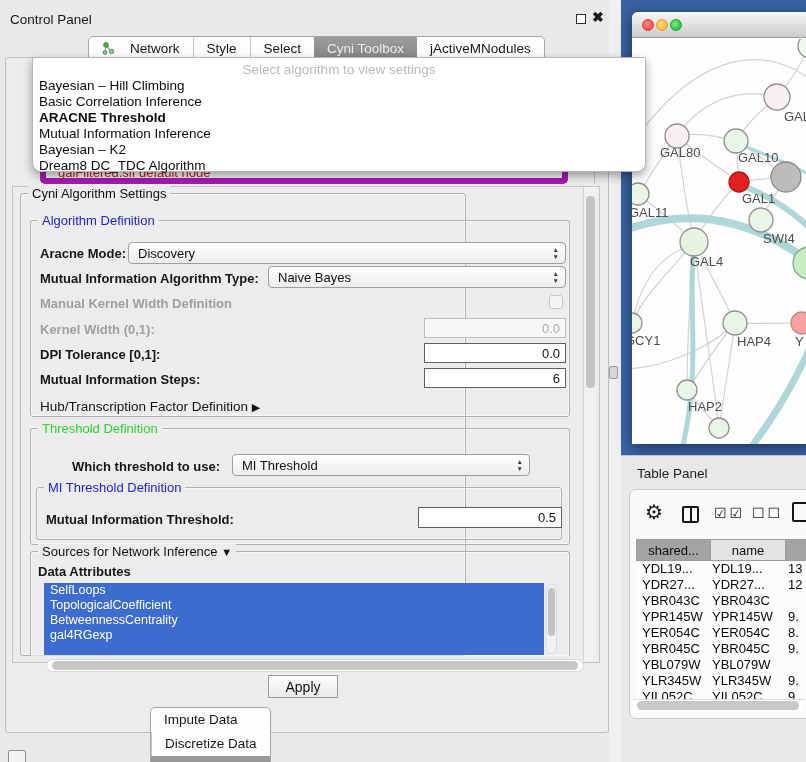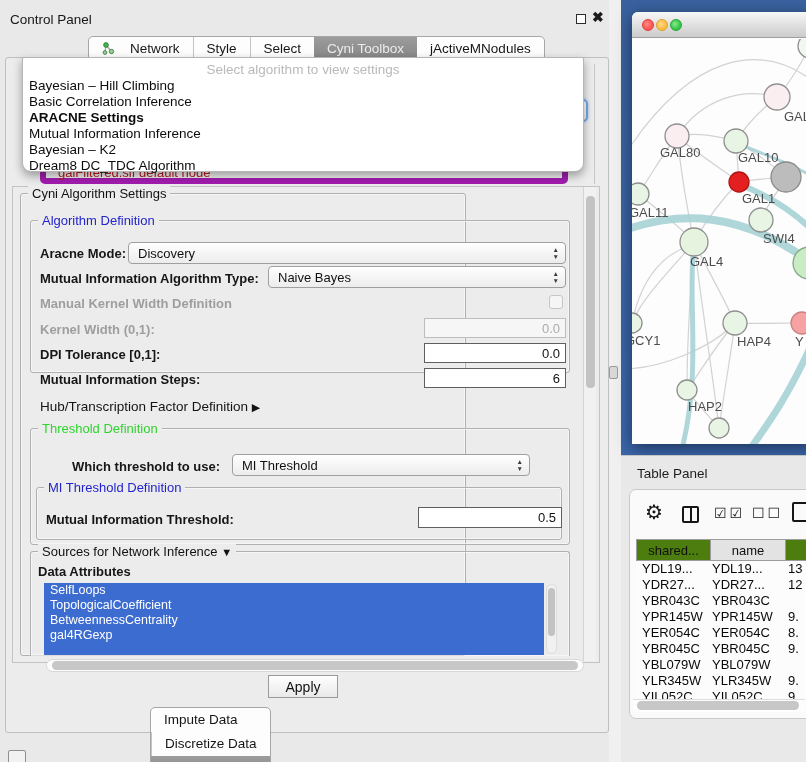--- a/index.html
+++ b/index.html
@@ -22,21 +22,21 @@
   .tabbar { display:inline-flex; border:1px solid #a6a6a6; border-radius:5px;
     background:#fdfdfd; overflow:hidden; font-size:13.5px; z-index:30; }
   .tab { padding:4px 13px 5px; white-space:nowrap; color:#151515; display:flex; align-items:center; gap:15px; }
   .tab + .tab { border-left:1px solid #c3c3c3; }
   .tab.sel { background:linear-gradient(#9c9c9c,#848484); color:#ececec; border-left:none; }
   .tab.aftersel { border-left:none; }
   .top-tabs { left:88px; top:36px; }
   .bottom-tabs { left:150px; top:707px;flex-direction:column; }
 
   
-  .popup { left:22px; top:57px; width:562px; height:115px; background:#fff;
+  .popup { left:32px; top:57px; width:614px; height:115px; background:#fff;
     border:1px solid #b5b5b5; border-radius:2px 2px 9px 9px;
     box-shadow:0 4px 10px rgba(0,0,0,.35); z-index:40; }
   .popup-placeholder { width:100%; text-align:center; top:4px; left:0; color:#b9b9b9; font-size:13.5px; }
   .dd-item { left:4px; width:552px; height:16px; font-size:13.5px; line-height:16px; padding-left:2px; color:#0c0c0c; }
   .dd-bold { font-weight:bold; }
 
   
   .hidden-combo { left:40px; top:160px; width:528px; height:24px; border:6px solid #a21caf;
     border-radius:5px; background:#f2f2f2; z-index:10; color:#b91c1c; font-size:13px;
     display:flex; align-items:center; padding-left:12px; }
@@ -112,21 +112,21 @@
   .tp-gear { left:645px; top:501px; font-size:20px; color:#161616; line-height:22px; }
   .tp-colicon { left:682px; top:506px; width:17px; height:17px; border:2px solid #161616;
     border-radius:2px; }
   .tp-colicon div { position:absolute; left:6px; top:0; width:2px; height:13px; background:#161616; }
   .tp-checks { left:714px; top:505px; font-size:14px; color:#161616; letter-spacing:3px; }
   .tp-unchecks { left:752px; top:505px; font-size:14px; color:#161616; letter-spacing:3px; }
   .tp-page { left:792px; top:502px; width:16px; height:20px; border:2px solid #161616;
     border-radius:2px; background:#fafafa; }
   .tbl-head { position:absolute; height:22px; border:1px solid #9c9c9c; font-size:13px;
     display:flex; align-items:center; justify-content:center; color:#101010; }
-  .th-blue { background:#4d7c0f; }
+  .th-blue { background:#a3a3a3; }
   .th-gray { background:#e3e3e3; }
   .tbl-body { left:636px; top:561px; width:170px; height:138px; overflow:hidden; background:#fcfcfc; }
   .trow { position:relative; height:16px; }
   .tcell { position:absolute; top:0; font-size:13px; line-height:16px; color:#090909; white-space:nowrap; }
   .c1 { left:6px; } .c2 { left:76px; } .c3 { left:152px; }
   .tp-hsb { left:633px; top:699px; width:172px; height:13px; border-radius:0;
     border:none; border-top:1px solid #ddd; background:#fdfdfd; }
   .tp-hsb .thumb { left:4px; width:162px; }
 </style>
 </head>
@@ -170,36 +170,36 @@
     <div class="combo arr" style="position:absolute;right:4px;top:3px;">▲<br>▼</div>
   </div>
   <div class="abs hidden-combo">
     <span>galFiltered.sif default node</span>
   </div>
 
   <div class="abs popup">
     <div class="abs popup-placeholder">Select algorithm to view settings</div>
     <div class="abs dd-item" style="top:20px;">Bayesian – Hill Climbing</div>
     <div class="abs dd-item" style="top:36px;">Basic Correlation Inference</div>
-    <div class="abs dd-item dd-bold" style="top:52px;">ARACNE Settings</div>
+    <div class="abs dd-item dd-bold" style="top:52px;">ARACNE Threshold</div>
     <div class="abs dd-item" style="top:68px;">Mutual Information Inference</div>
     <div class="abs dd-item" style="top:84px;">Bayesian – K2</div>
     <div class="abs dd-item" style="top:100px;">Dream8 DC_TDC Algorithm</div>
   </div>
 
   <div class="abs scrollpane"></div>
   <div class="abs vsb pane-sb">
     <div class="thumb" style="top:9px;height:192px;"></div>
   </div>
 
   <div class="group" style="left:20px;top:193px;width:446px;height:463px;">
     <div class="gtitle">Cyni Algorithm Settings</div>
   </div>
 
-  <div class="group" style="left:30px;top:220px;width:540px;height:153px;">
+  <div class="group" style="left:30px;top:220px;width:540px;height:197px;">
     <div class="gtitle blue">Algorithm Definition</div>
   </div>
   <div class="lbl" style="left:40px;top:246px;">Aracne Mode:</div>
   <div class="combo" style="left:128px;top:242px;width:438px;">
     <span>Discovery</span>
     <span class="arr">▲<br>▼</span>
   </div>
   <div class="lbl" style="left:40px;top:271px;">Mutual Information Algorithm Type:</div>
   <div class="combo" style="left:268px;top:266px;width:298px;">
     <span>Naive Bayes</span>

